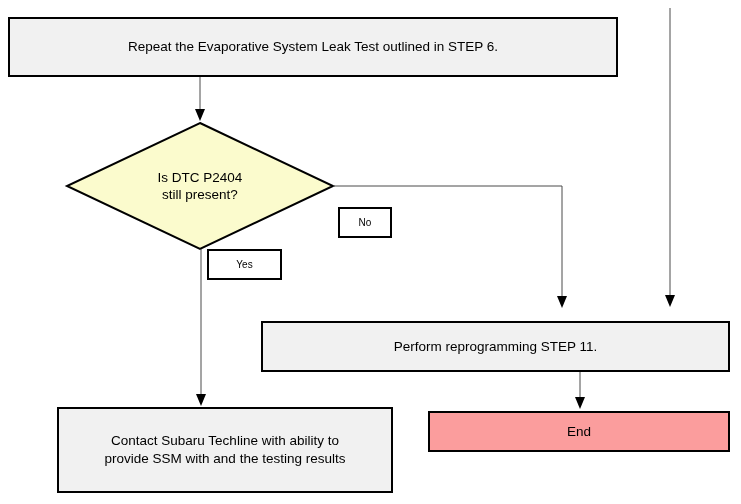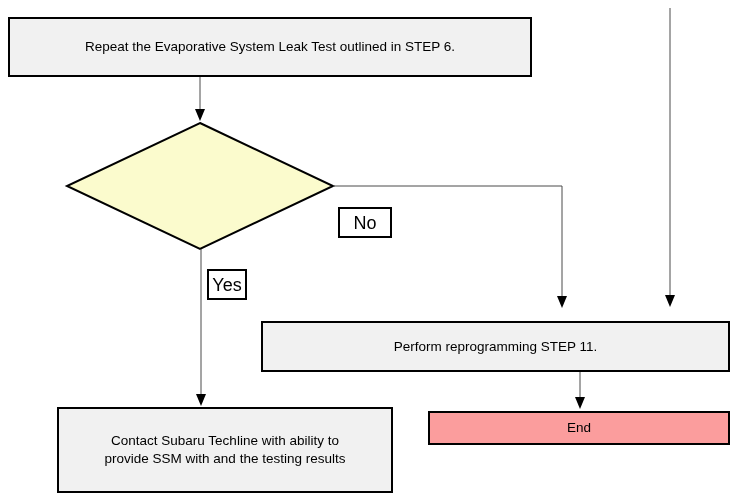--- a/index.html
+++ b/index.html
@@ -46,38 +46,38 @@
     justify-content: center;
     text-align: center;
     font-size: 13.5px;
     line-height: 18px;
     z-index: 2;
   }
   .process { background: var(--process-fill, #f1f1f1); }
   .terminator { background: var(--end-fill, #fb9d9d); }
   .edge-label {
     background: #ffffff;
-    font-size: 18px;
+    font-size: 10px;
   }
   .decision-label {
     position: absolute;
     left: 120px;
     top: 169px;
     width: 160px;
     text-align: center;
     font-size: 13.5px;
     line-height: 17px;
     z-index: 3;
   }
   .multiline { flex-direction: column; }
-  .node-repeat   { left: 8px;   top: 17px;  width: 524px; height: 60px; }
+  .node-repeat   { left: 8px;   top: 17px;  width: 610px; height: 60px; }
   .node-no       { left: 338px; top: 207px; width: 54px;  height: 31px; }
-  .node-yes      { left: 207px; top: 269px; width: 40px;  height: 31px; text-align: center; }
+  .node-yes      { left: 207px; top: 249px; width: 75px;  height: 31px; text-align: center; }
   .node-perform  { left: 261px; top: 309px; width: 469px; height: 51px; margin-top: 12px; }
-  .node-end      { left: 428px; top: 411px; width: 302px; height: 34px; }
+  .node-end      { left: 428px; top: 411px; width: 302px; height: 41px; }
   .node-contact  { left: 57px;  top: 407px; width: 336px; height: 86px; }
 </style>
 </head>
 <body>
 
 <div class="canvas">
 
   <svg class="connector-layer" viewBox="0 0 741 504" xmlns="http://www.w3.org/2000/svg">
 
     <line x1="200" y1="77" x2="200" y2="110"></line>
@@ -95,20 +95,24 @@
     <polygon class="arrowhead" points="201,406 196,394 206,394"></polygon>
 
     <line x1="580" y1="360" x2="580" y2="400"></line>
     <polygon class="arrowhead" points="580,409 575,397 585,397"></polygon>
   </svg>
 
   <div class="node process node-repeat">
     <span>Repeat the Evaporative System Leak Test outlined in STEP 6.</span>
   </div>
 
+  <div class="decision-label">
+    <div>Is DTC P2404</div>
+    <div>still present?</div>
+  </div>
 
   <div class="node edge-label node-no">
     <span>No</span>
   </div>
 
   <div class="node edge-label node-yes">
     <span>Yes</span>
   </div>
 
   <div class="node process node-perform">

